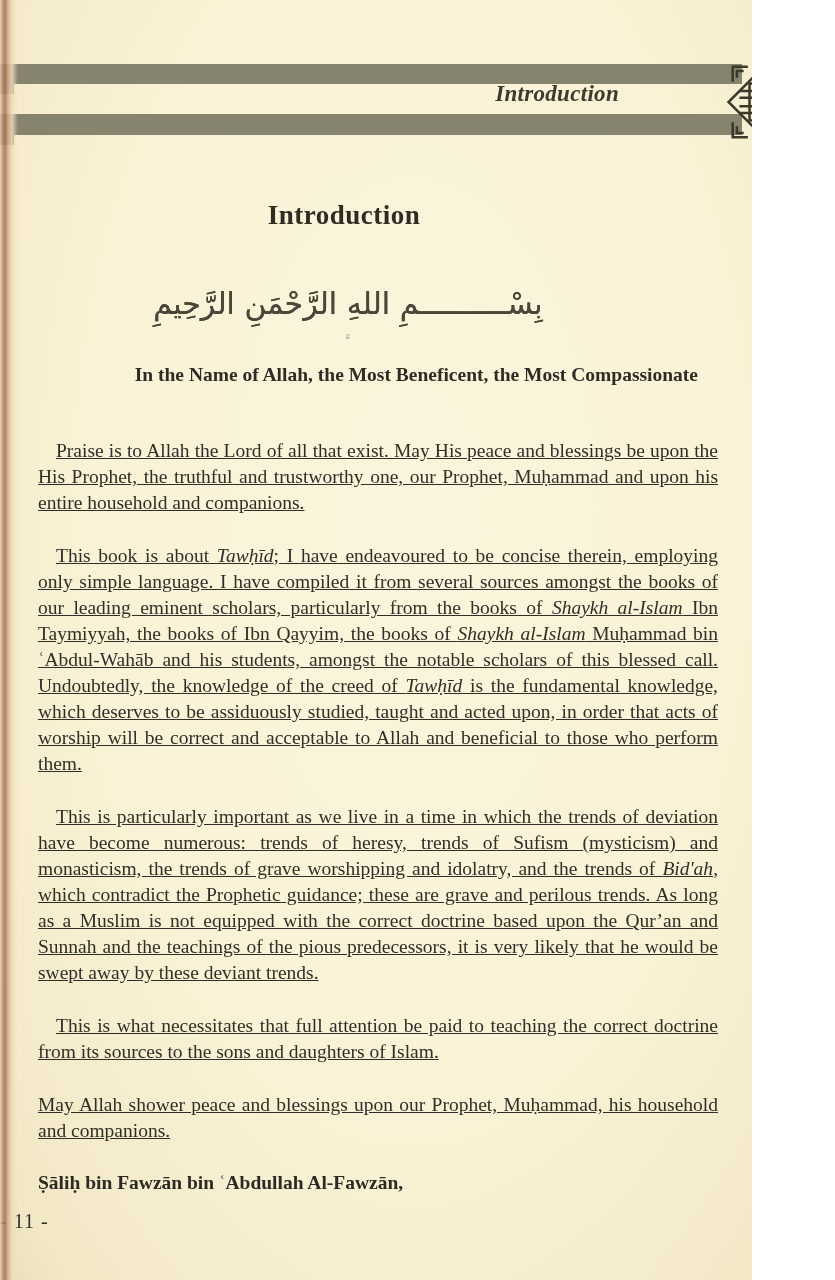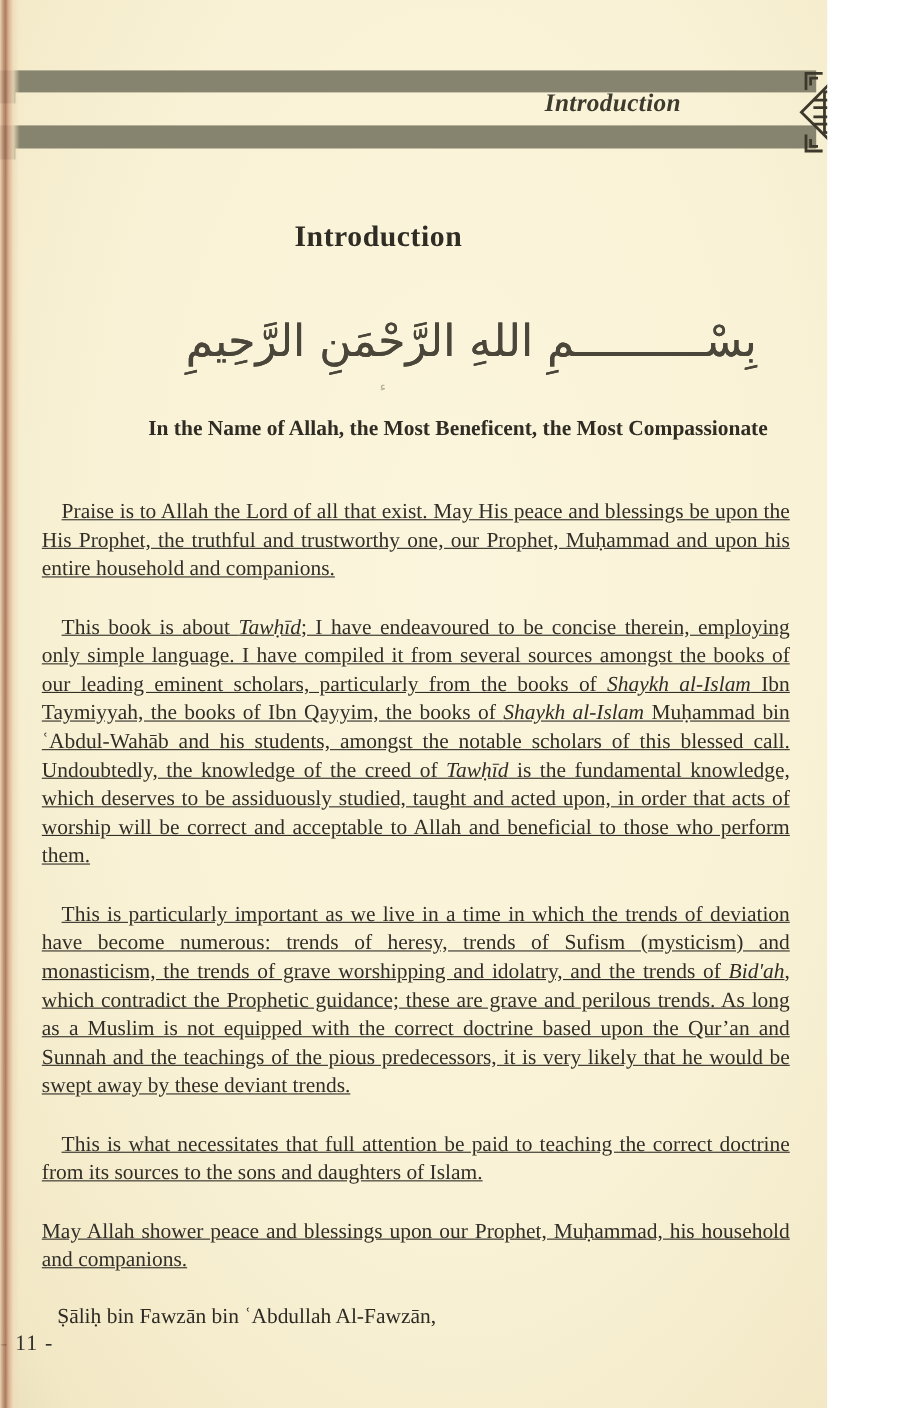--- a/index.html
+++ b/index.html
@@ -35,39 +35,39 @@
   .ornament{position:absolute;left:722px;top:60px;width:92px;height:84px;z-index:6;}
   .ornament svg{width:100%;height:100%;}
 
   
   .content{position:absolute;left:38px;right:34px;top:0;}
   .title{
     margin:200px 0 0 0;text-align:center;position:relative;left:-34px;
     font-size:27px;font-weight:bold;letter-spacing:.5px;color:#2f2c24;
   }
   .bismillah{
-    margin-top:50px;text-align:right;position:relative;left:-30px;
+    margin-top:50px;text-align:center;position:relative;left:-30px;
     direction:rtl;font-family:"DejaVu Sans",sans-serif;
-    font-size:40px;line-height:1.5;color:#4a463a;
+    font-size:30px;line-height:1.5;color:#4a463a;
     text-shadow:0 0 .5px #4a463a;
   }
   .flourish{
     margin-top:2px;text-align:center;position:relative;left:-30px;
     font-family:"DejaVu Sans",sans-serif;
     font-size:12px;color:#7a745f;opacity:.55;height:16px;line-height:16px;
   }
   .basmala-line{
     margin-top:20px;text-align:right;position:relative;left:-20px;
     font-weight:bold;font-size:19.5px;color:#2f2c24;
   }
   .body-text{margin-top:52px;font-size:19.5px;line-height:26px;text-align:justify;color:#312e27;}
   .body-text p{margin:0 0 27px 0;text-decoration:underline;}
   .body-text p.indent{text-indent:18px;}
   .body-text .it{font-style:italic;}
-  .signature{margin-top:2px;font-weight:normal;font-size:19.5px;line-height:23.5px;color:#2d2a23;margin-left:14px;}
+  .signature{margin-top:2px;font-weight:bold;font-size:19.5px;line-height:23.5px;color:#2d2a23;}
   .page-number{
     position:absolute;left:0;right:0;top:1210px;
     font-size:20px;color:#33302a;letter-spacing:1px;z-index:6;
   }
 </style>
 </head>
 <body>
 
 <div class="page">
 

